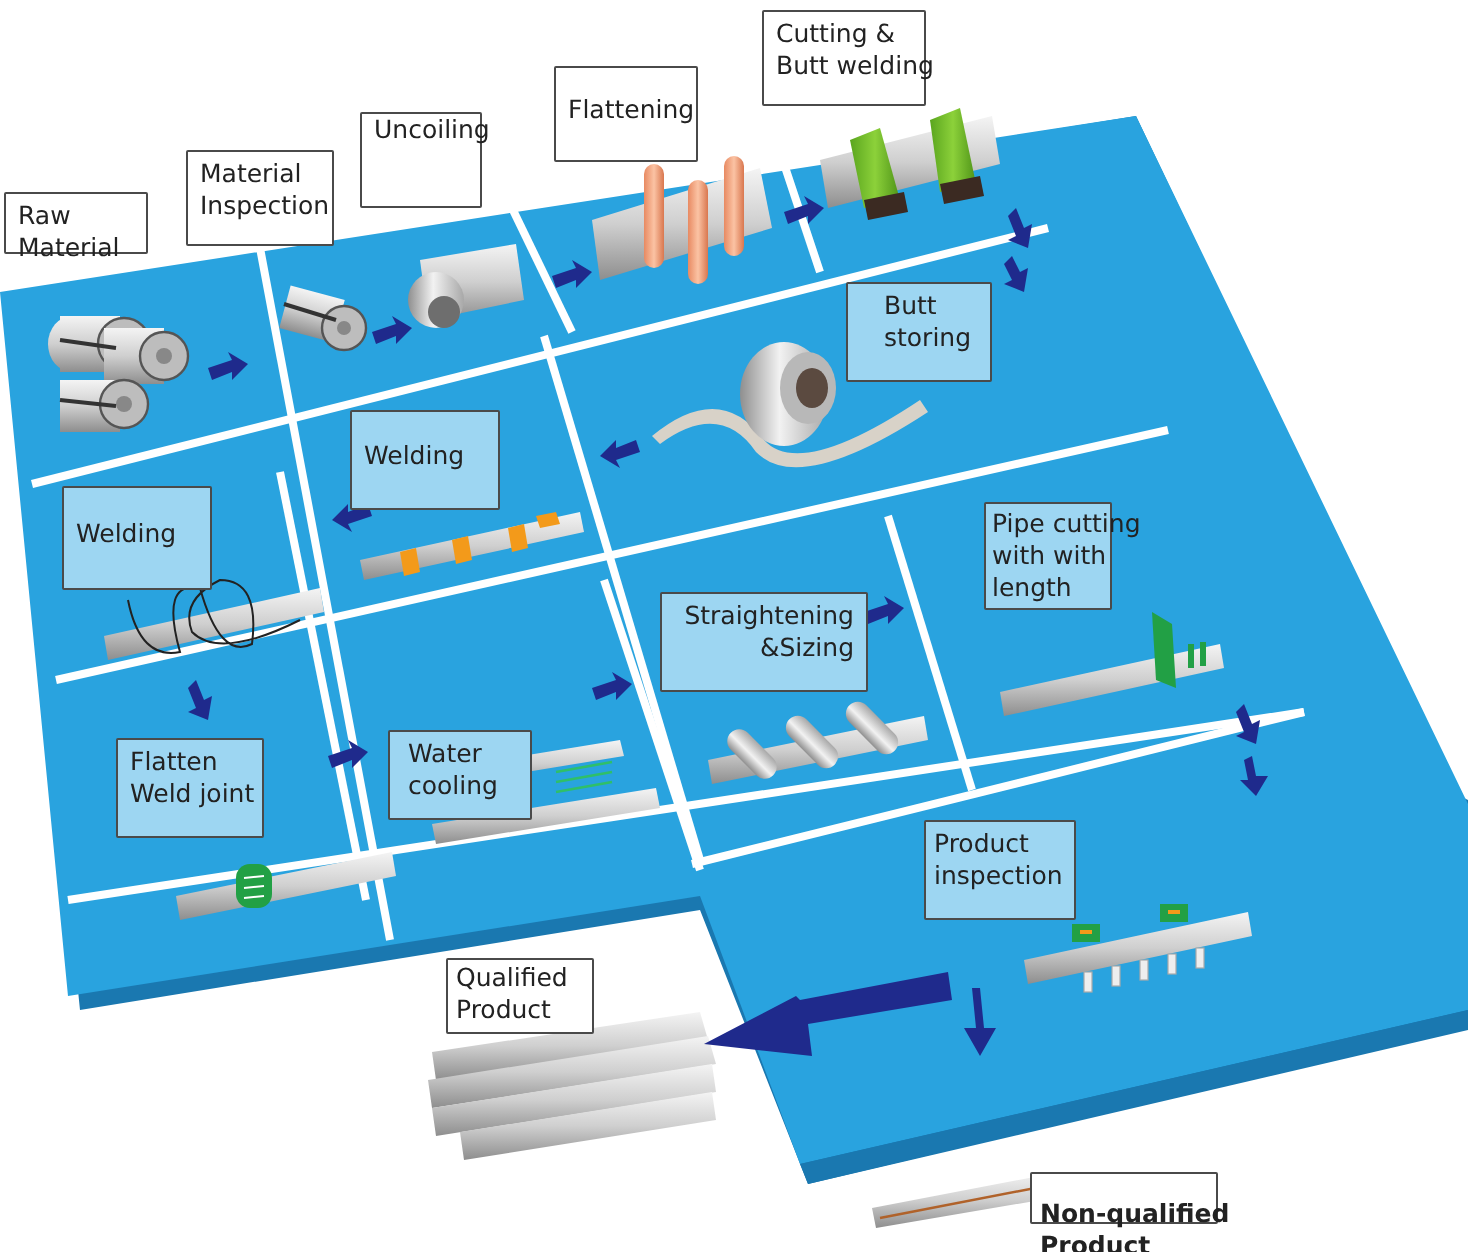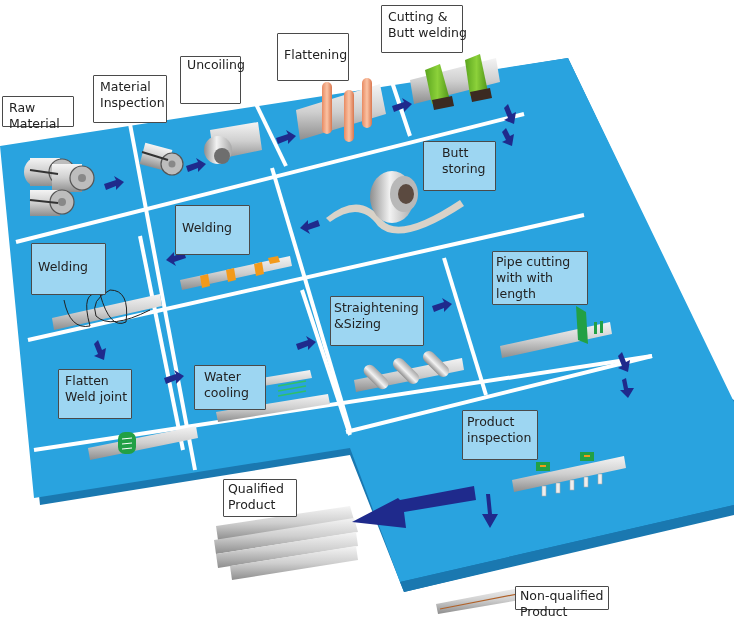--- a/index.html
+++ b/index.html
@@ -241,34 +241,34 @@
     <div>Welding</div>
   </div>
   <div class="label blue" style="left:58px;top:369px;width:74px;height:50px;">
     <div>Flatten</div>
     <div>Weld joint</div>
   </div>
   <div class="label blue" style="left:194px;top:334px;width:72px;height:45px;padding-left:9px;margin-top:31px;">
     <div>Water</div>
     <div>cooling</div>
   </div>
-  <div class="label blue" style="left:330px;top:296px;width:94px;height:50px;padding-left:3px;">
+  <div class="label blue" style="left:330px;top:296px;width:104px;height:50px;padding-left:3px;text-align:right;">
     <div>Straightening</div>
     <div>&amp;Sizing</div>
   </div>
-  <div class="label blue" style="left:492px;top:251px;width:96px;height:54px;padding:2px 3px;">
+  <div class="label blue" style="left:492px;top:251px;width:64px;height:54px;padding:2px 3px;">
     <div>Pipe cutting</div>
     <div>with with</div>
     <div>length</div>
   </div>
   <div class="label blue" style="left:462px;top:410px;width:76px;height:50px;padding-left:4px;">
     <div>Product</div>
     <div>inspection</div>
   </div>
   <div class="label white" style="left:223px;top:479px;width:74px;height:38px;padding:1px 4px;">
     <div>Qualified</div>
     <div>Product</div>
   </div>
-  <div class="label white" style="left:515px;top:586px;width:94px;height:24px;padding:1px 4px;">
+  <div class="label white" style="left:515px;top:586px;width:94px;height:24px;padding:12px 4px;font-weight:bold;">
     <div>Non-qualified</div>
     <div>Product</div>
   </div>
 </div>
 
 </body></html>

